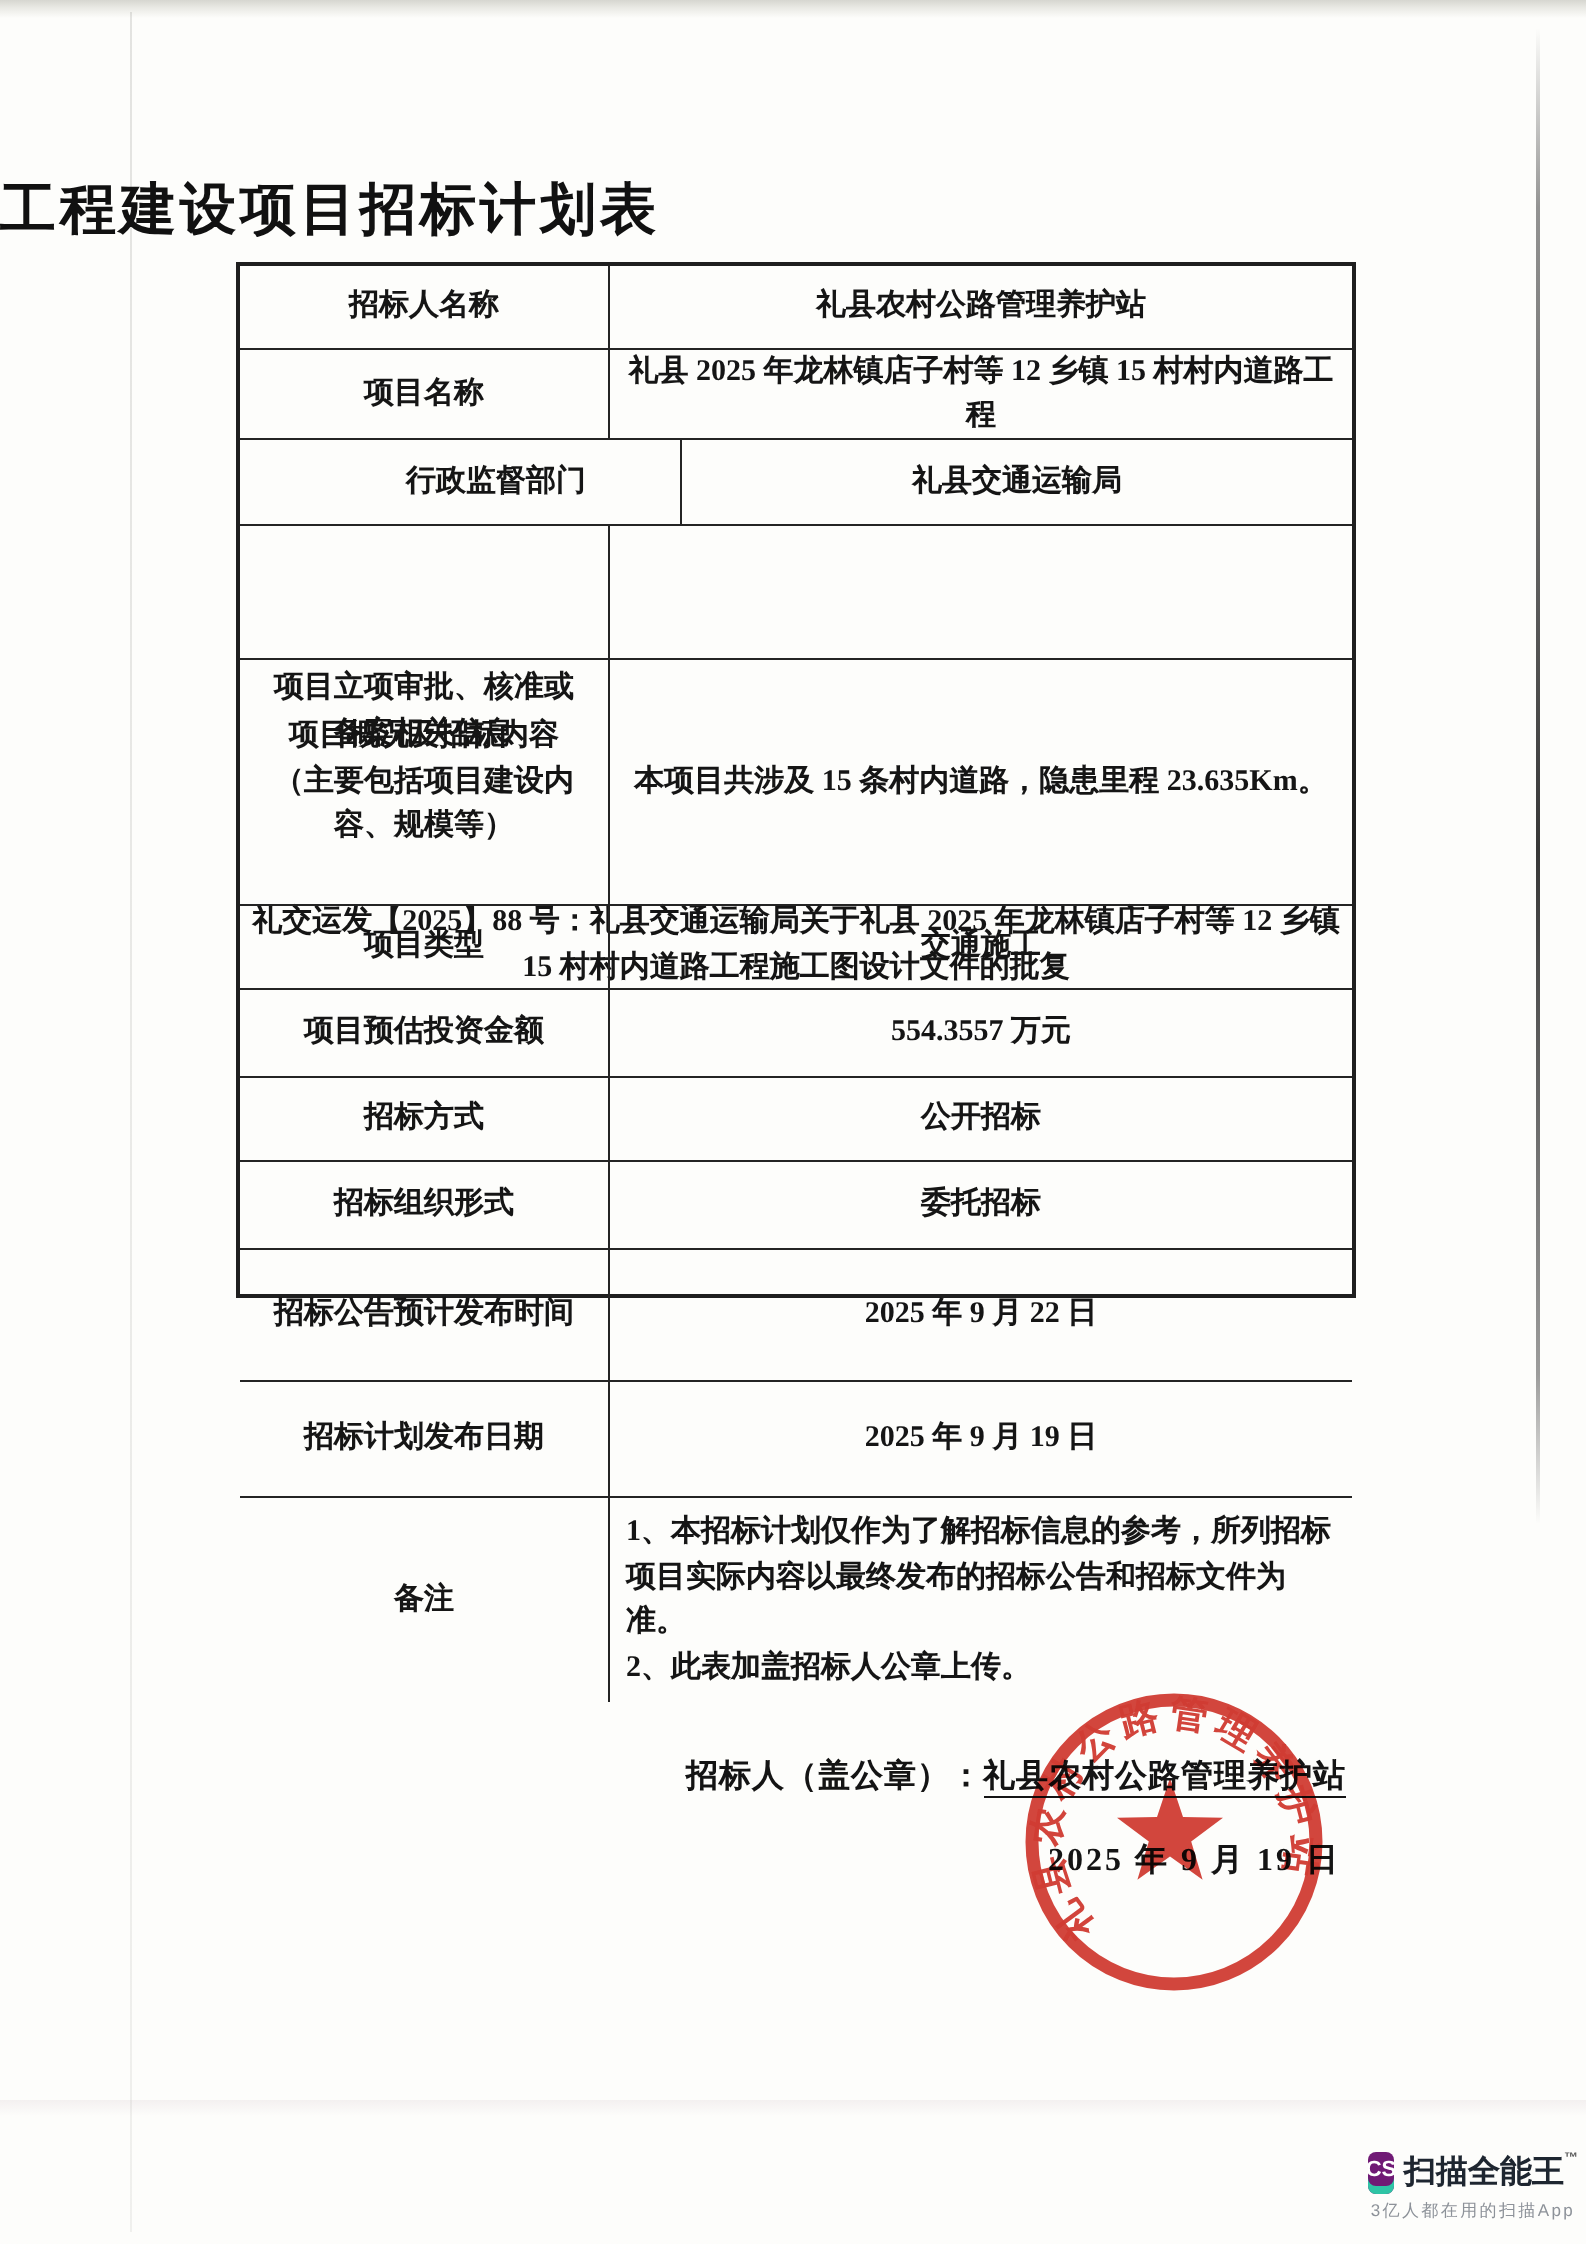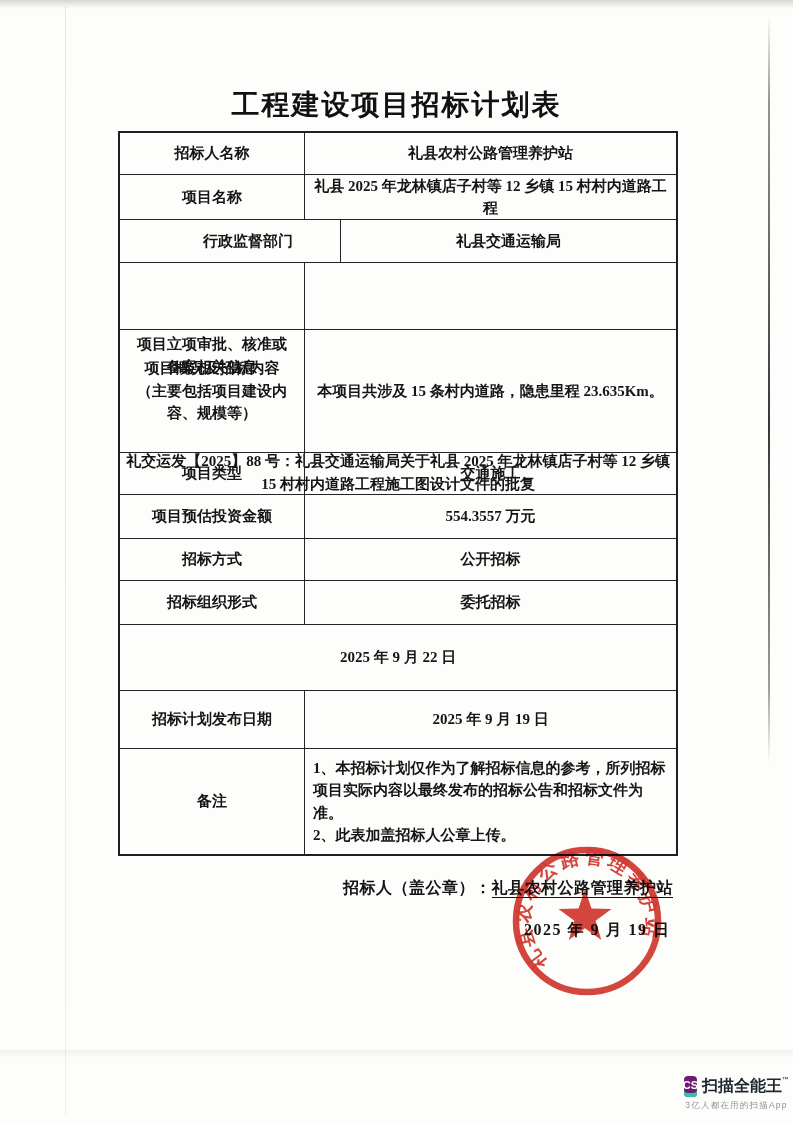--- a/index.html
+++ b/index.html
@@ -14,27 +14,27 @@
     background:linear-gradient(180deg,#c9c9c2 0%,#e4e4de 45%,rgba(255,255,255,0) 100%);
     opacity:.75;}
   .scan-bottom-band{position:absolute;left:0;top:1050px;width:793px;height:8px;
     background:linear-gradient(180deg,rgba(226,216,220,.35),rgba(255,255,255,0));}
   .scan-line-right{position:absolute;left:768px;top:14px;width:2px;height:748px;
     background:linear-gradient(180deg,rgba(60,60,60,0) 0%,rgba(60,60,60,.55) 12%,rgba(20,20,20,.85) 55%,rgba(60,60,60,.5) 90%,rgba(60,60,60,0) 100%);}
   .scan-edge-left{position:absolute;left:65px;top:6px;width:1px;height:1110px;
     background:linear-gradient(180deg,rgba(150,150,145,.25),rgba(180,180,175,.18));}
 
   .doc-title{
-    position:absolute;left:0;right:0;top:86px;text-align:center;
+    position:absolute;left:0;right:0;top:86px;
     font-size:28px;font-weight:700;letter-spacing:2px;color:#111;
   }
 
   
   .tbl{
-    position:absolute;left:118px;top:131px;width:560px;height:725px;
+    position:absolute;left:118px;top:131px;width:560px;height:518px;
     border:2px solid #1f1f1f;box-sizing:border-box;
     display:flex;flex-direction:column;
   }
   .row{display:flex;box-sizing:border-box;border-bottom:1.5px solid #242424;flex:0 0 auto;}
   .row:last-child{border-bottom:none;}
   .row:nth-child(1){height:42px;}
   .row:nth-child(2){height:45px;}
   .row:nth-child(3){height:43px;padding-left:36px;}
   .row:nth-child(4){height:67px;flex-direction:column;}
   .row:nth-child(5){height:123px;}
@@ -120,20 +120,21 @@
     </div>
     <div class="row">
       <div class="lbl">招标方式</div>
       <div class="val">公开招标</div>
     </div>
     <div class="row">
       <div class="lbl">招标组织形式</div>
       <div class="val">委托招标</div>
     </div>
     <div class="row">
+      <div class="lbl">招标公告预计发布时间</div>
       <div class="val">2025 年 9 月 22 日</div>
     </div>
     <div class="row">
       <div class="lbl">招标计划发布日期</div>
       <div class="val">2025 年 9 月 19 日</div>
     </div>
     <div class="row">
       <div class="lbl">备注</div>
       <div class="val left">1、本招标计划仅作为了解招标信息的参考，所列招标项目实际内容以最终发布的招标公告和招标文件为准。
 2、此表加盖招标人公章上传。</div>

